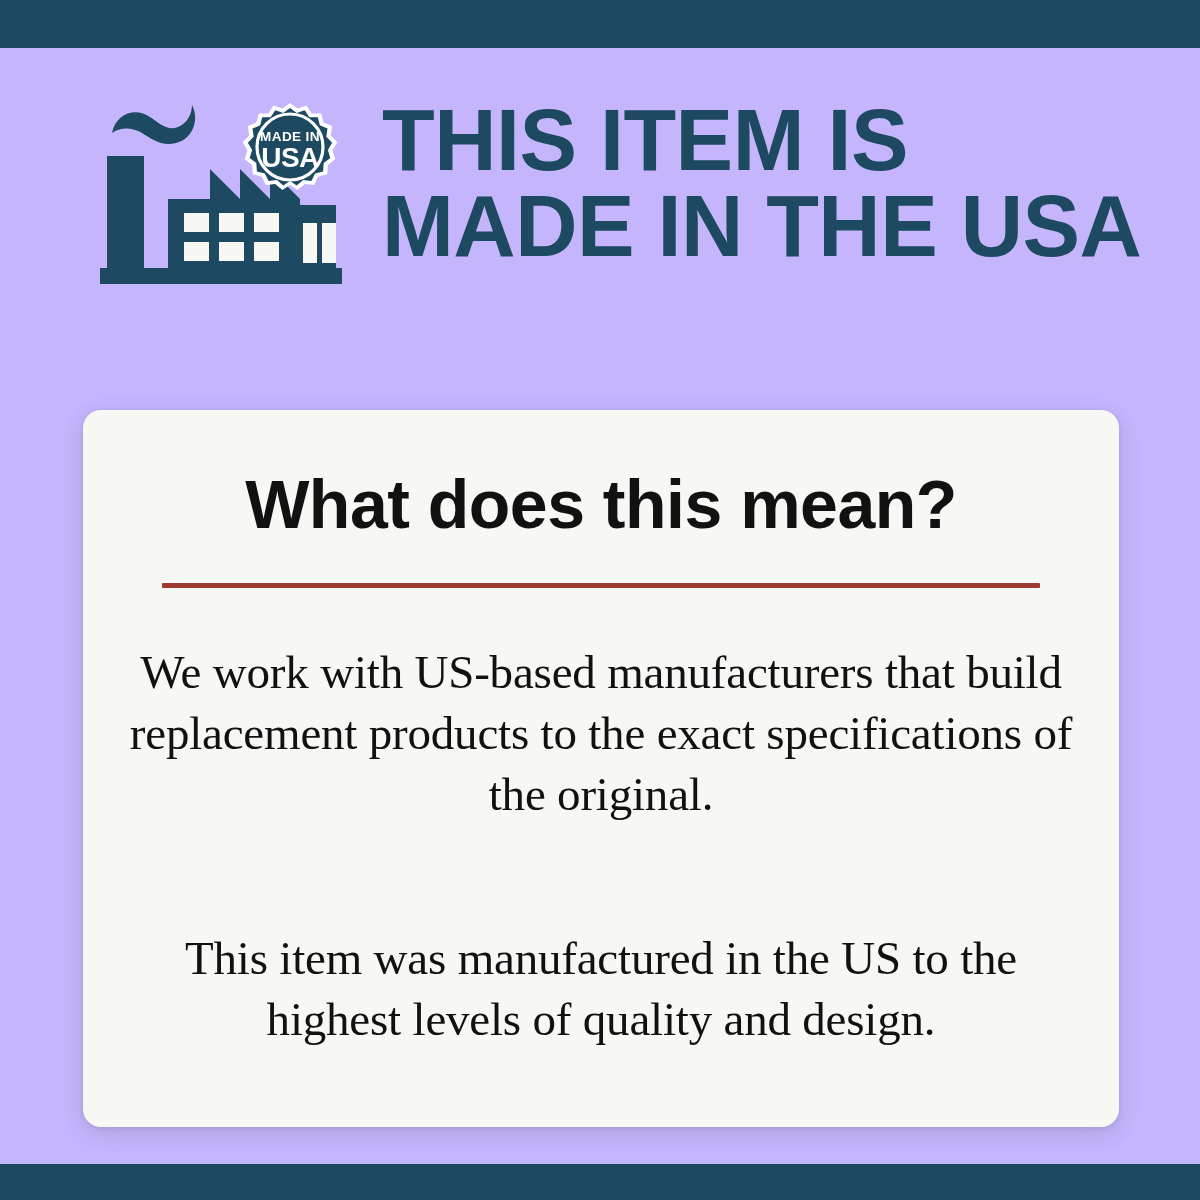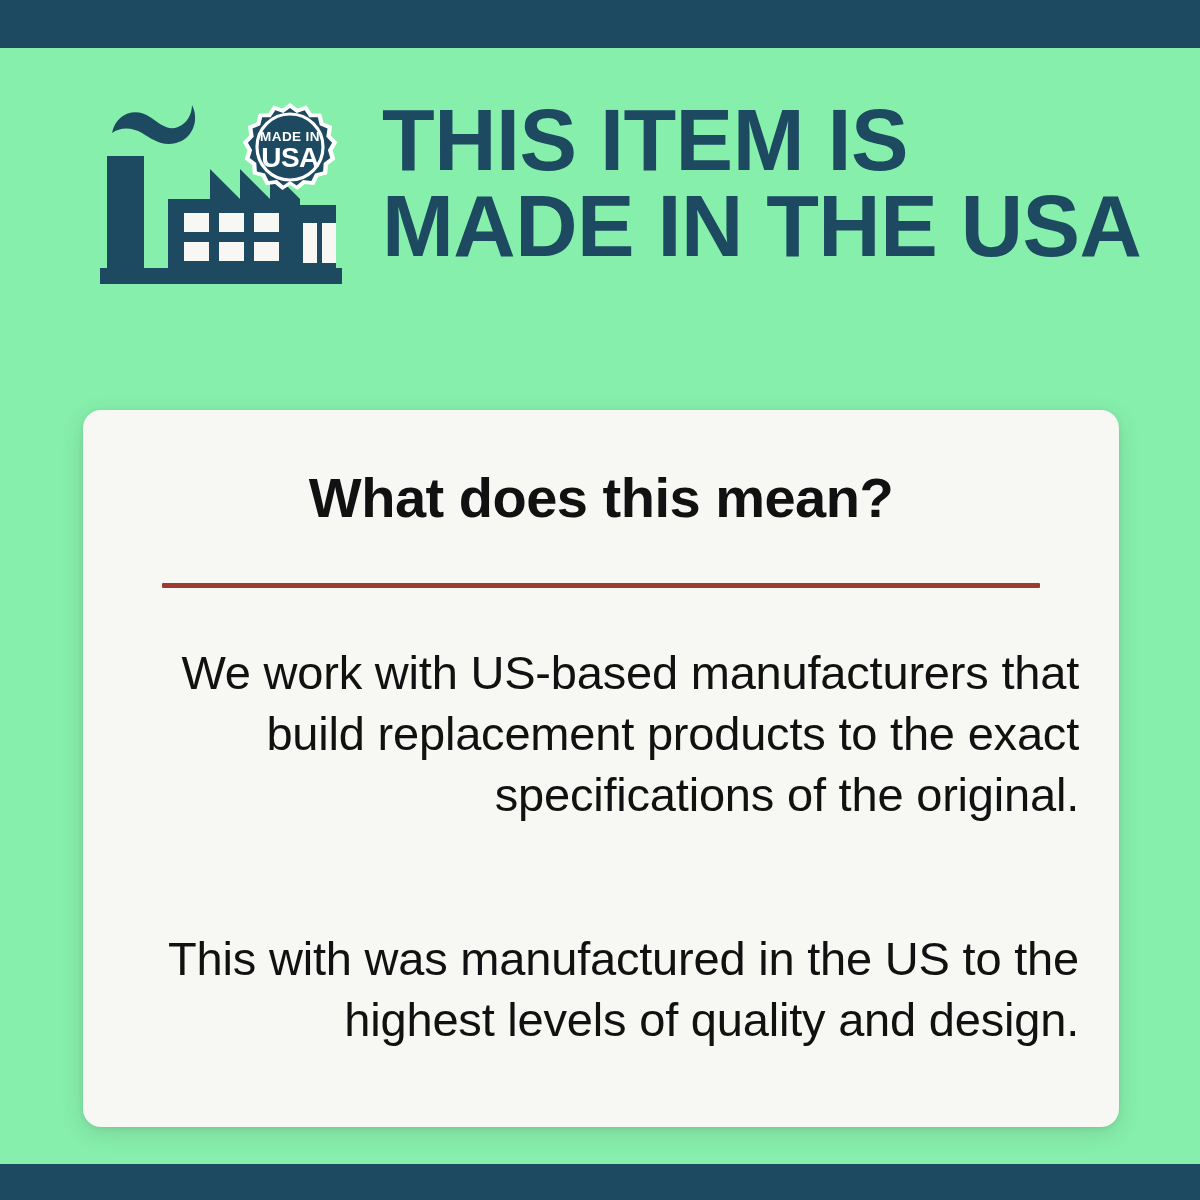--- a/index.html
+++ b/index.html
@@ -26,21 +26,21 @@
   .brand-bar.top    { top: 0;     height: 48px; }
   .brand-bar.bottom { top: 1164px; height: 36px; }
 
   
   .canvas {
     position: absolute;
     top: 48px;
     left: 0;
     width: 1200px;
     height: 1116px;
-    background: #86efac;
+    background: #c4b5fd;
   }
 
   
   .header {
     position: absolute;
     top: 47px;
     left: 100px;
     width: 1060px;
     height: 200px;
     display: flex;
@@ -85,42 +85,42 @@
 
   .card-title {
     position: absolute;
     top: 60px;
     left: 0;
     width: 100%;
     text-align: center;
     color: #111111;
     font-family: "Liberation Sans Narrow", "Liberation Sans", sans-serif;
     font-weight: bold;
-    font-size: 56px;
+    font-size: 68px;
     line-height: 1;
     letter-spacing: -0.5px;
   }
 
   .divider {
     position: absolute;
     top: 173px;
     left: 79px;
     width: 878px;
     height: 5px;
     background: #9e3b30;
     border-radius: 1px;
   }
 
   .para {
     position: absolute;
     left: 40px;
     width: 956px;
-    text-align: right;
+    text-align: center;
     color: #111111;
-    font-family: Liberation Sans, sans-serif;
+    font-family: Liberation Serif, serif;
     font-weight: normal;
     font-size: 47px;
     line-height: 1.30;
     letter-spacing: -0.2px;
   }
   .para.first  { top: 232px; }
   .para.second { top: 518px; }
 </style>
 </head>
 <body>
@@ -196,19 +196,19 @@
   </div>
 
   <div class="card">
 
     <div class="card-title">What does this mean?</div>
 
     <div class="divider"></div>
 
     <div class="para first">We work with US-based manufacturers that build replacement products to the exact specifications of the original.</div>
 
-    <div class="para second">This with was manufactured in the US to the highest levels of quality and design.</div>
+    <div class="para second">This item was manufactured in the US to the highest levels of quality and design.</div>
 
   </div>
 
 </div>
 
 <div class="brand-bar bottom"></div>
 
 </body></html>

